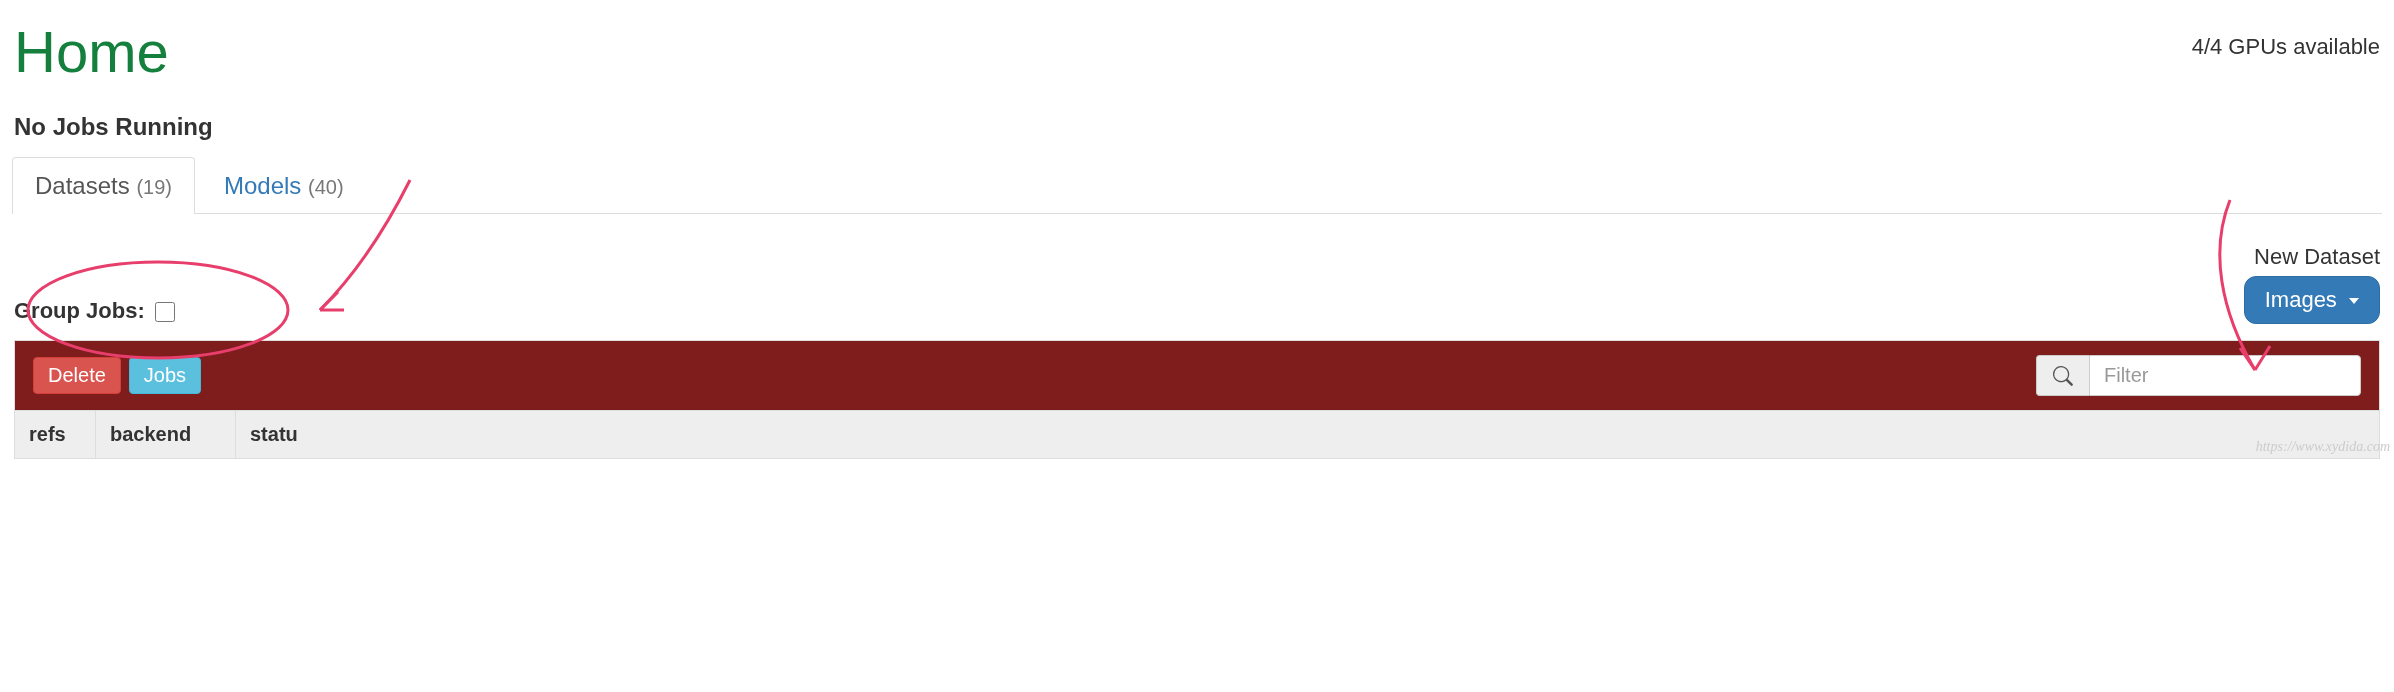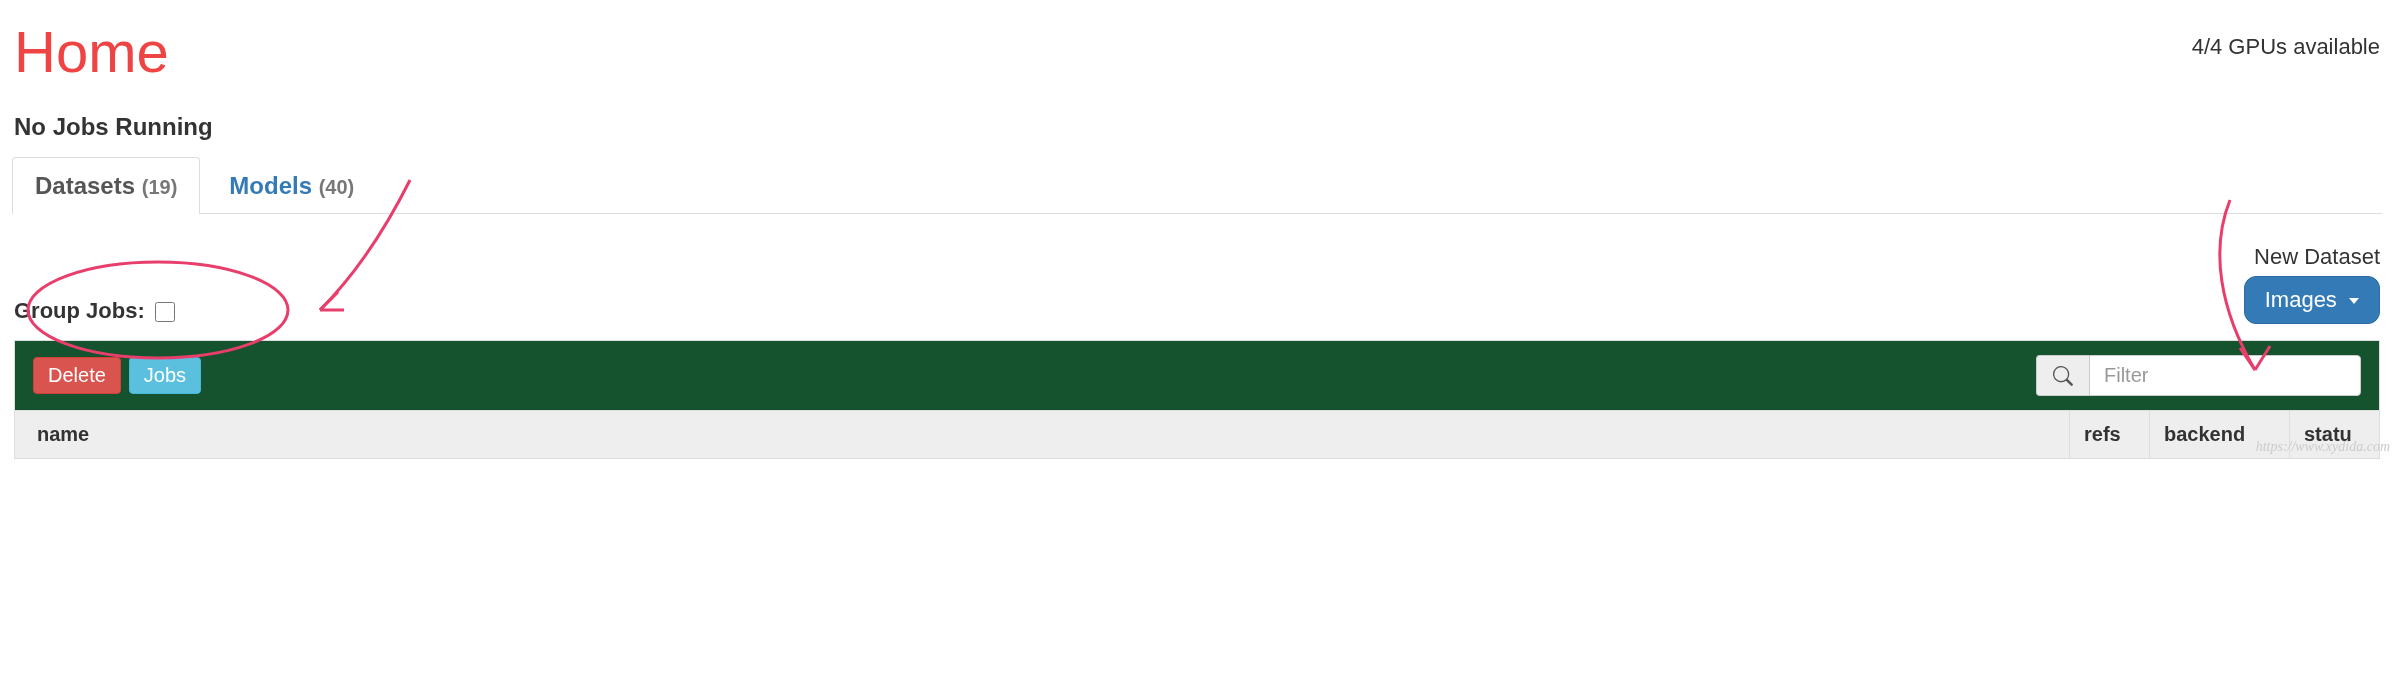--- a/index.html
+++ b/index.html
@@ -13,21 +13,21 @@
     }
     .header-row {
       display: flex;
       justify-content: space-between;
       align-items: flex-start;
       padding: 18px 14px 10px 14px;
     }
     .page-title {
       font-size: 58px;
       font-weight: 500;
-      color: #ef4444;
+      color: #15803d;
     }
     .gpu-status {
       font-size: 22px;
       color: #333;
       margin-top: 16px;
     }
     .jobs-heading {
       font-size: 24px;
       font-weight: 700;
       color: #333;
@@ -42,21 +42,20 @@
     .tab {
       padding: 14px 22px;
       font-size: 24px;
       color: #337ab7;
       cursor: pointer;
       border: 1px solid transparent;
       border-bottom: none;
       margin-right: 6px;
       margin-bottom: -1px;
       border-radius: 4px 4px 0 0;
-      font-weight: bold;
     }
     .tab.active {
       color: #555;
       background: #fff;
       border-color: #ddd #ddd #fff #ddd;
     }
     .tab .count { color: #777; font-size: 20px; }
     .tab.active .count { color: #777; }
 
     .control-row {
@@ -117,21 +116,21 @@
     .dropdown-item {
       padding: 8px 26px;
       font-size: 22px;
       color: #333;
       cursor: pointer;
       white-space: nowrap;
     }
 
     .toolbar-row {
       margin: 16px 14px 0 14px;
-      background: #14532d;
+      background: #7f1d1d;
       border: 1px solid #ddd;
       border-bottom: none;
       padding: 14px 18px;
       display: flex;
       justify-content: space-between;
       align-items: center;
     }
     .btns { display: flex; gap: 8px; }
     .btn-delete {
       background: #d9534f;
@@ -261,21 +260,20 @@
     <div class="search-addon">
       <svg width="20" height="20" viewBox="0 0 16 16" fill="#555">
           <path d="M11.742 10.344a6.5 6.5 0 1 0-1.397 1.398h-.001l3.85 3.85a1 1 0 0 0 1.415-1.414l-3.85-3.85zM12 6.5a5.5 5.5 0 1 1-11 0 5.5 5.5 0 0 1 11 0z"></path>
         </svg>
     </div>
     <input class="filter-input" type="text" placeholder="Filter" style="">
   </div>
 </div>
 
 <div class="table-head">
-  <div class="th th-name">name</div>
   <div class="th th-refs">refs</div>
   <div class="th th-backend">backend</div>
   <div class="th th-status">statu</div>
 </div>
 
 <div class="watermark">https://www.xydida.com</div>
 
 <svg class="annot" style="left:18px; top:250px;" width="280" height="120">
   <ellipse cx="140" cy="60" rx="130" ry="48" fill="none" stroke="#e83e6b" stroke-width="3"></ellipse>
 </svg>

